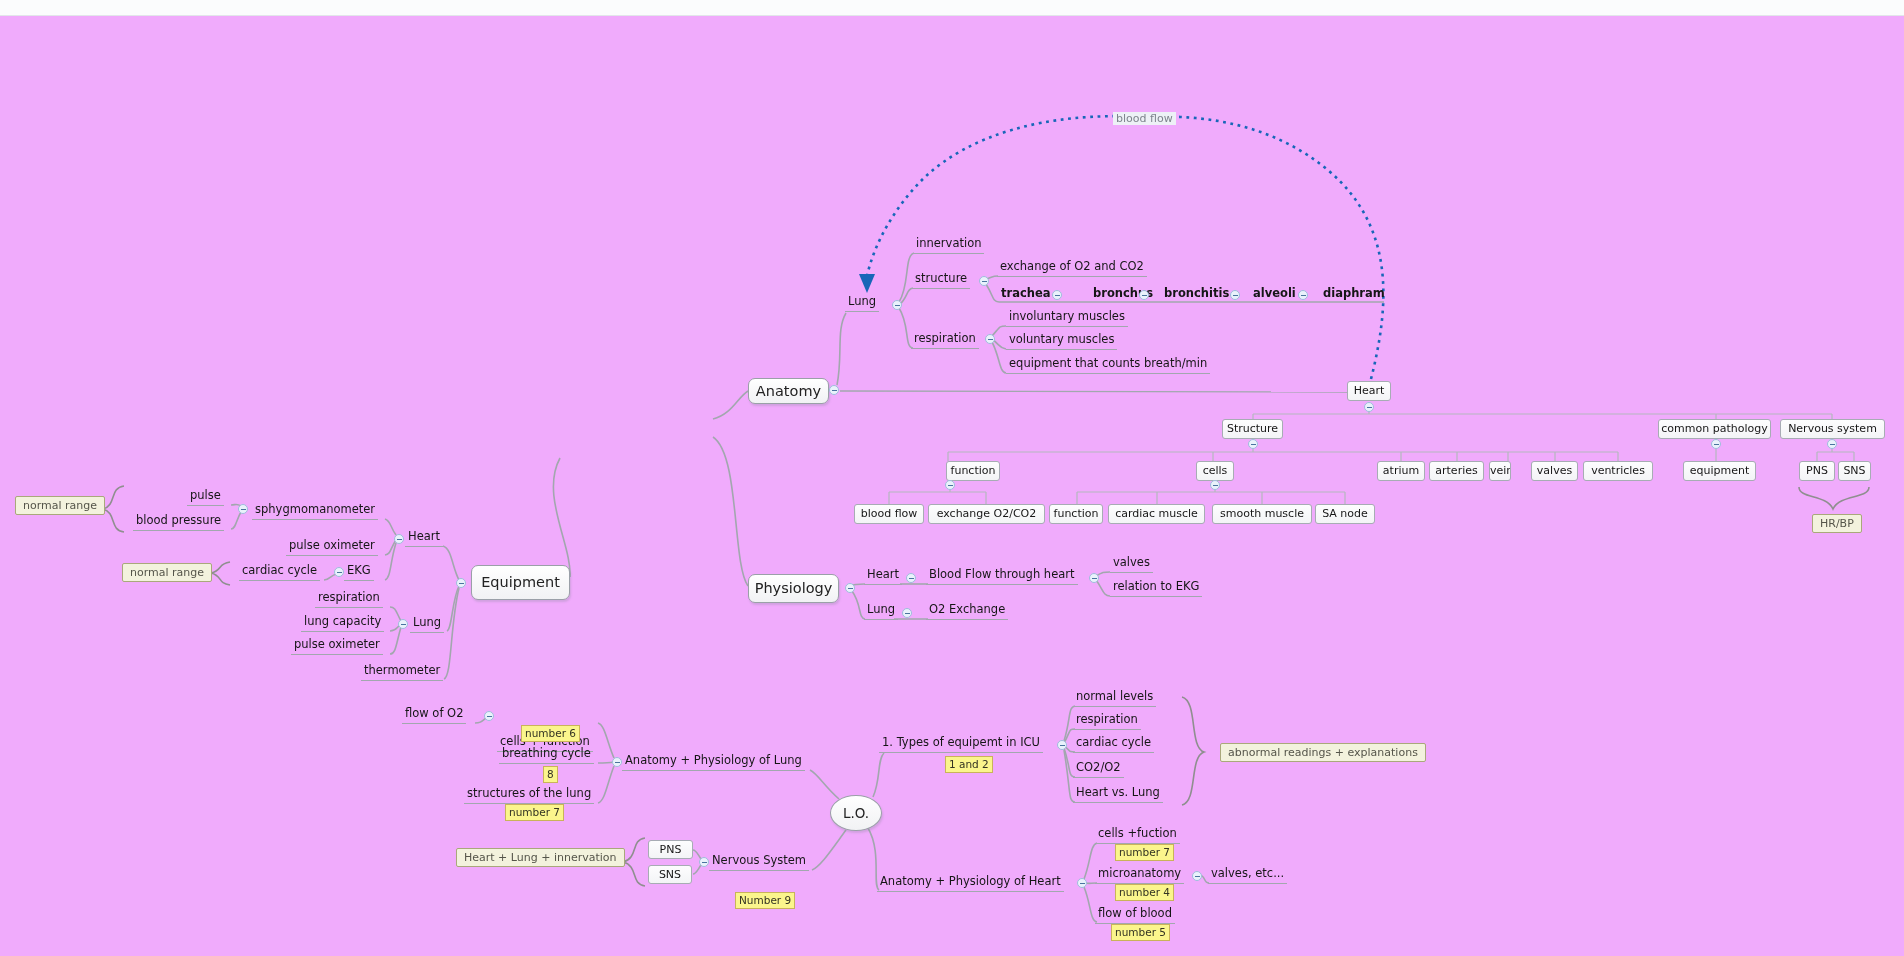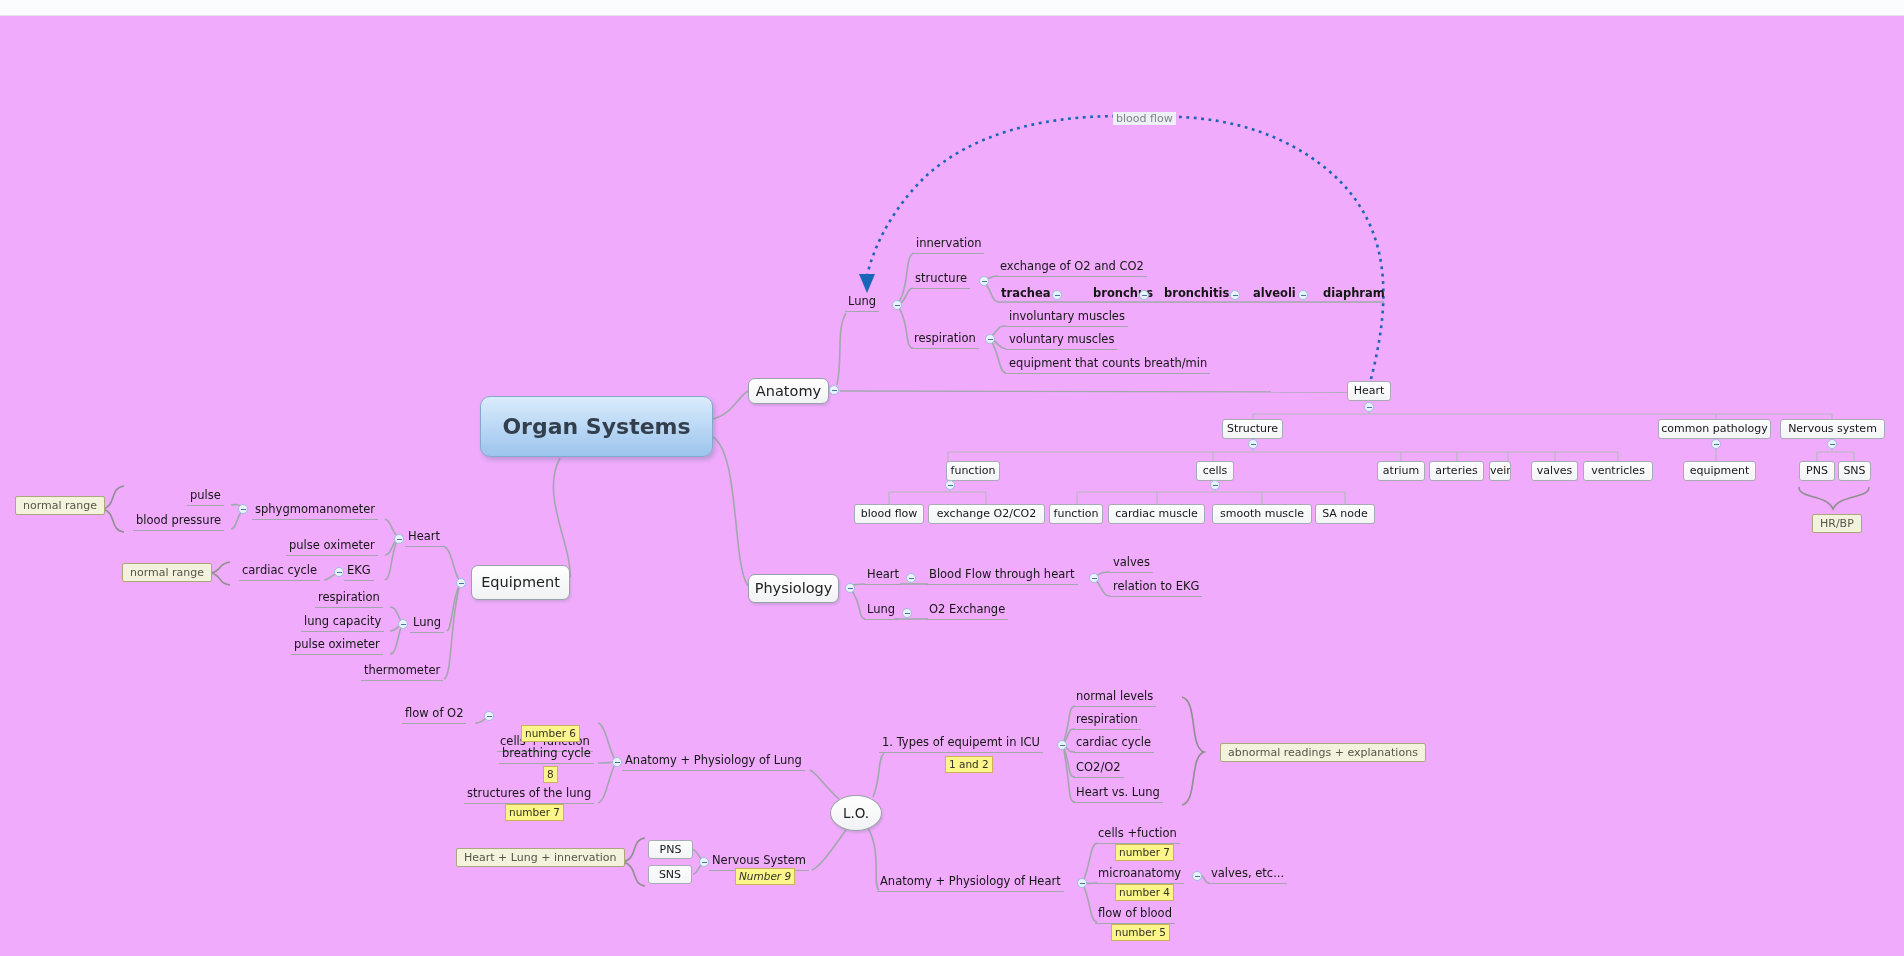--- a/index.html
+++ b/index.html
@@ -134,21 +134,20 @@
       <path d="M 1182,697 C 1198,701 1189,747 1204,752 C 1189,757 1198,801 1182,805"></path>
       <path d="M 645,838 C 630,840 639,858 623,862 C 639,866 630,884 645,886"></path>
     </g>
 
     <path d="M 1371,379 C 1391,300 1393,226 1329,171 C 1277,127 1211,114 1147,117 C 1041,111 968,137 925,177 C 898,203 875,240 867,276" stroke="#1766b8" stroke-width="2.6" stroke-dasharray="2.8 4.6" fill="none"></path>
     <polygon points="859,274 875,274 867,293" fill="#1766b8"></polygon>
   </svg>
 
   <div class="rel">blood flow</div>
 
-  <div class="rt">Organ Systems</div>
   <div class="mt" style="left:748px;top:378px;width:81px;height:26px;line-height:24px;">Anatomy</div>
   <div class="mt" style="left:748px;top:574px;width:91px;height:29px;line-height:27px;">Physiology</div>
   <div class="mt" style="left:471px;top:565px;width:99px;height:35px;line-height:33px;">Equipment</div>
   <div class="el">L.O.</div>
 
   <div class="tn" style="left:845px;top:294px;">Lung</div>
   <div class="tn" style="left:913px;top:236px;">innervation</div>
   <div class="tn" style="left:912px;top:271px;">structure</div>
   <div class="tn" style="left:997px;top:259px;">exchange of O2 and CO2</div>
   <span class="tx" style="left:1001px;top:287px;">trachea</span>
@@ -220,21 +219,21 @@
   <div class="tn" style="left:1073px;top:712px;">respiration</div>
   <div class="tn" style="left:1073px;top:735px;">cardiac cycle</div>
   <div class="tn" style="left:1073px;top:760px;">CO2/O2</div>
   <div class="tn" style="left:1073px;top:785px;">Heart vs. Lung</div>
   <div class="co" style="left:1220px;top:743px;">abnormal readings + explanations</div>
 
   <div class="co" style="left:456px;top:848px;">Heart + Lung + innervation</div>
   <div class="bx" style="left:648px;top:840px;width:45px;height:19px;line-height:17px;">PNS</div>
   <div class="bx" style="left:648px;top:865px;width:44px;height:19px;line-height:17px;">SNS</div>
   <div class="tn" style="left:709px;top:853px;">Nervous System</div>
-  <div class="yl" style="left:735px;top:868px;font-style:italic;">Number 9</div>
+  <div class="yl" style="left:735px;top:892px;">Number 9</div>
 
   <div class="tn" style="left:877px;top:874px;">Anatomy + Physiology of Heart</div>
   <div class="tn" style="left:1095px;top:826px;">cells +fuction</div>
   <div class="yl" style="left:1115px;top:844px;">number 7</div>
   <div class="tn" style="left:1095px;top:866px;">microanatomy</div>
   <div class="tn" style="left:1208px;top:866px;">valves, etc...</div>
   <div class="yl" style="left:1115px;top:884px;">number 4</div>
   <div class="tn" style="left:1095px;top:906px;">flow of blood</div>
   <div class="yl" style="left:1111px;top:924px;">number 5</div>
 

